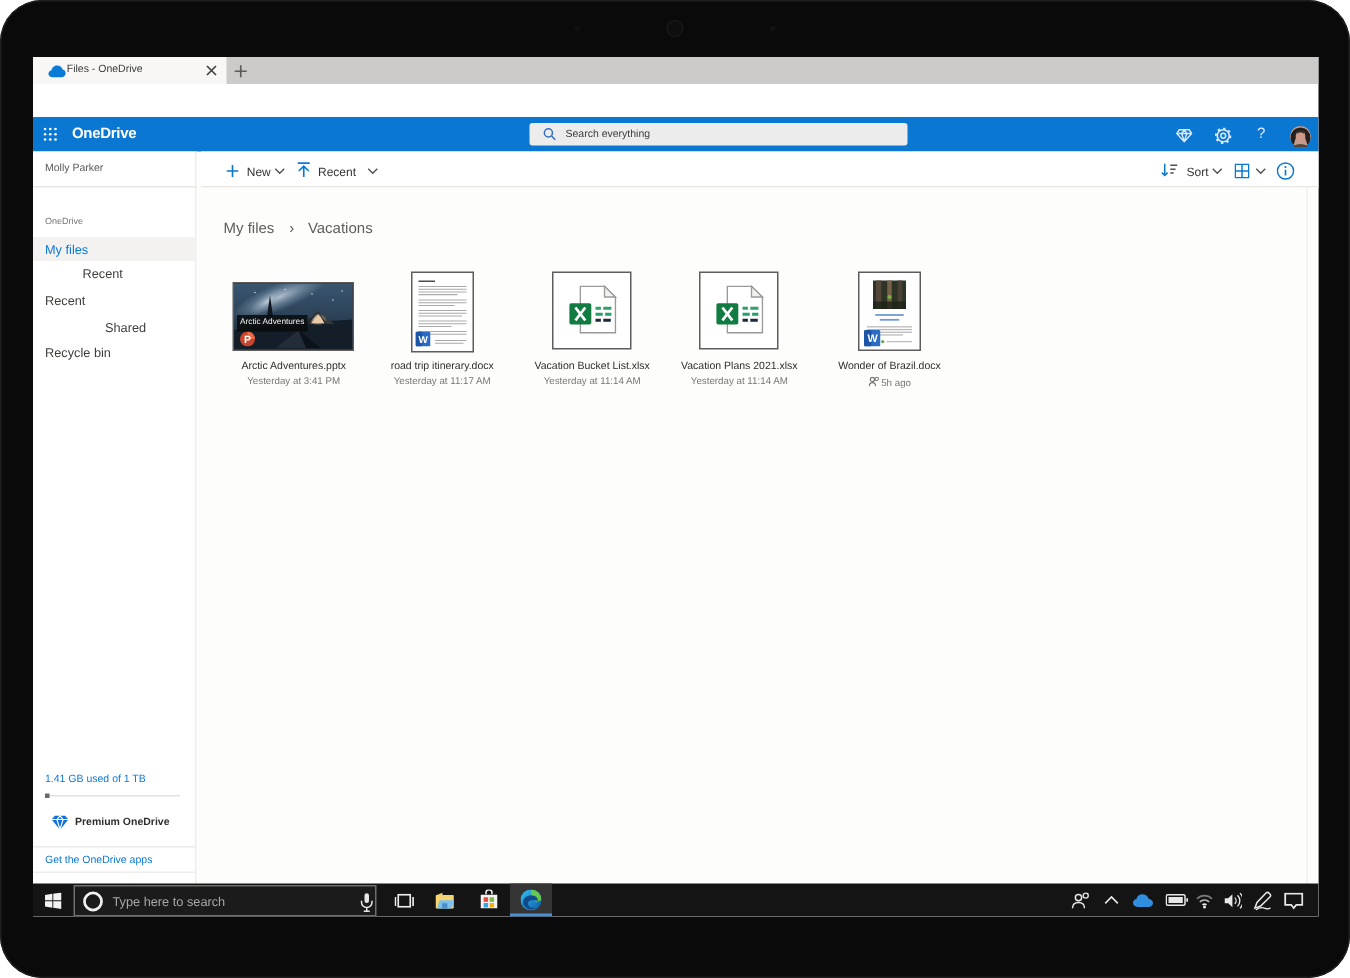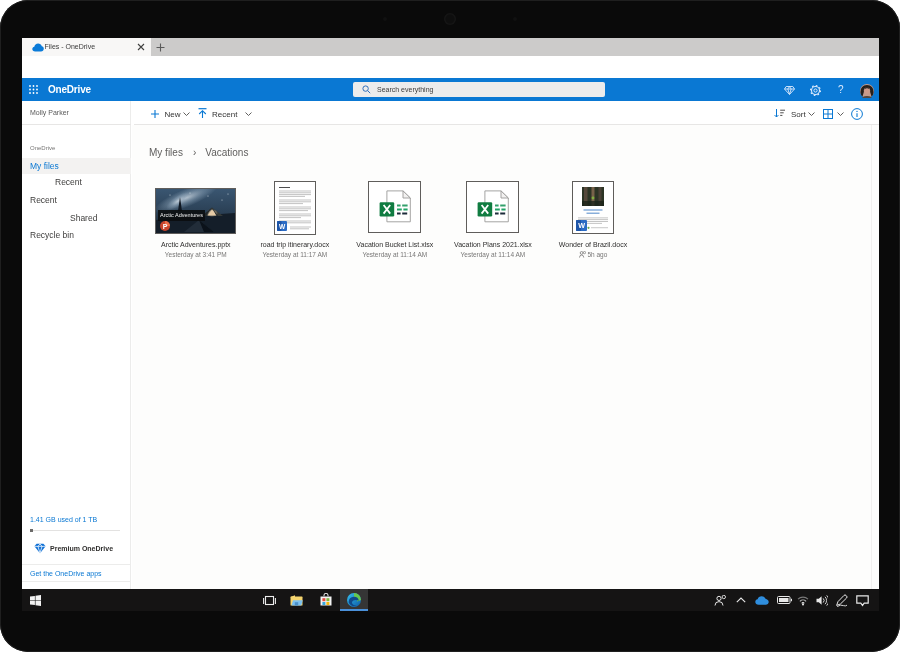--- a/index.html
+++ b/index.html
@@ -321,20 +321,30 @@
             <circle cx="3" cy="2.2" r="1.6" fill="none" stroke="#787776" stroke-width="0.9"></circle>
             <path d="M0.6 7.5 Q0.6 4.6 3 4.6 Q5.4 4.6 5.4 7.5" fill="none" stroke="#787776" stroke-width="0.9"></path>
             <circle cx="6.3" cy="1.8" r="1.3" fill="none" stroke="#787776" stroke-width="0.8"></circle>
           </svg> 5h ago</div>
     </div>
 
     <div id="taskbar">
       <svg class="abs" style="left:8px;top:6.5px" width="11" height="11" viewBox="0 0 11 11">
         <path d="M0 1.6 L4.9 0.9 V5.2 H0 Z M5.5 0.8 L11 0 V5.2 H5.5 Z M0 5.8 H4.9 V10.1 L0 9.4 Z M5.5 5.8 H11 V11 L5.5 10.2 Z" fill="#f2f2f2"></path>
       </svg>
+      <div id="tsearch">
+        <svg class="abs" style="left:5px;top:3px" width="14" height="14" viewBox="0 0 14 14">
+          <circle cx="7" cy="7" r="5.7" fill="none" stroke="#f2f2f2" stroke-width="1.8"></circle>
+        </svg>
+        <div id="tsearchtext">Type here to search</div>
+        <svg class="abs" style="left:190px;top:4px" width="9" height="13" viewBox="0 0 9 13">
+          <rect x="3" y="0.5" width="3" height="6.5" rx="1.5" fill="#e8e8e8"></rect>
+          <path d="M1 5.5 V6.5 A3.5 3.5 0 0 0 8 6.5 V5.5 M4.5 10 V12.5 M2.5 12.5 H6.5" fill="none" stroke="#e8e8e8" stroke-width="1"></path>
+        </svg>
+      </div>
       <svg class="abs" style="left:241px;top:6px" width="13" height="11" viewBox="0 0 13 11">
         <rect x="2.5" y="1.5" width="8" height="8" fill="none" stroke="#ededed" stroke-width="1.1"></rect>
         <path d="M0.6 3 V9 M12.4 3 V9" stroke="#ededed" stroke-width="1.1"></path>
       </svg>
       <svg class="abs" style="left:268px;top:5px" width="13" height="12" viewBox="0 0 13 12">
         <path d="M0.5 3 L5 1.2 V3 Z" fill="#f8d775"></path>
         <rect x="0.5" y="2.6" width="12" height="9" rx="0.6" fill="#f5d56f"></rect>
         <path d="M1.5 11.6 L3 6.2 H12.7 L11.2 11.6 Z" fill="#7cc0ef"></path>
         <path d="M4.8 8.2 H8.2 V11.6 H4.8 Z" fill="#4a90c9"></path>
       </svg>

